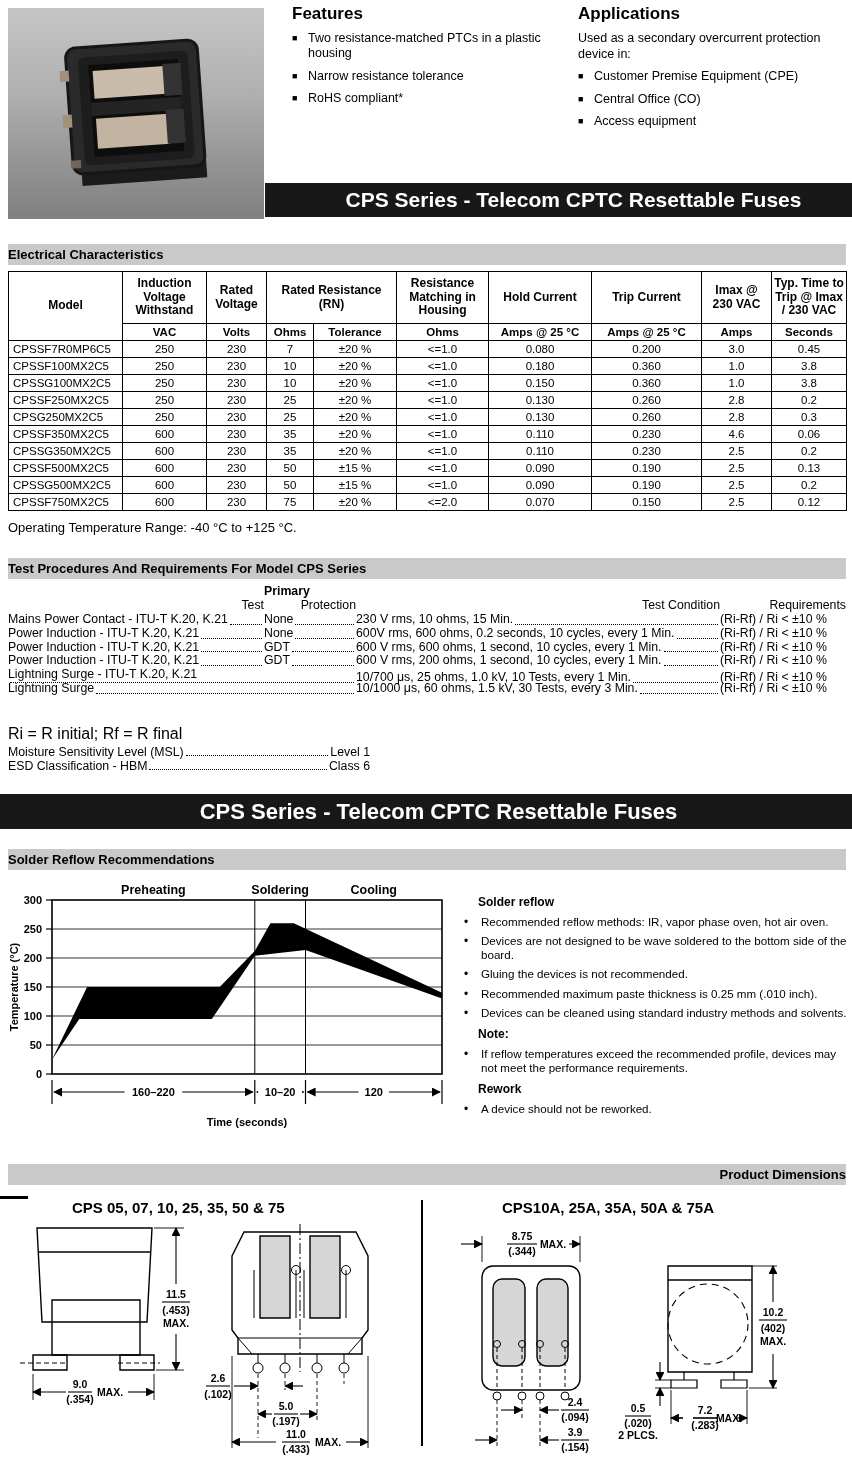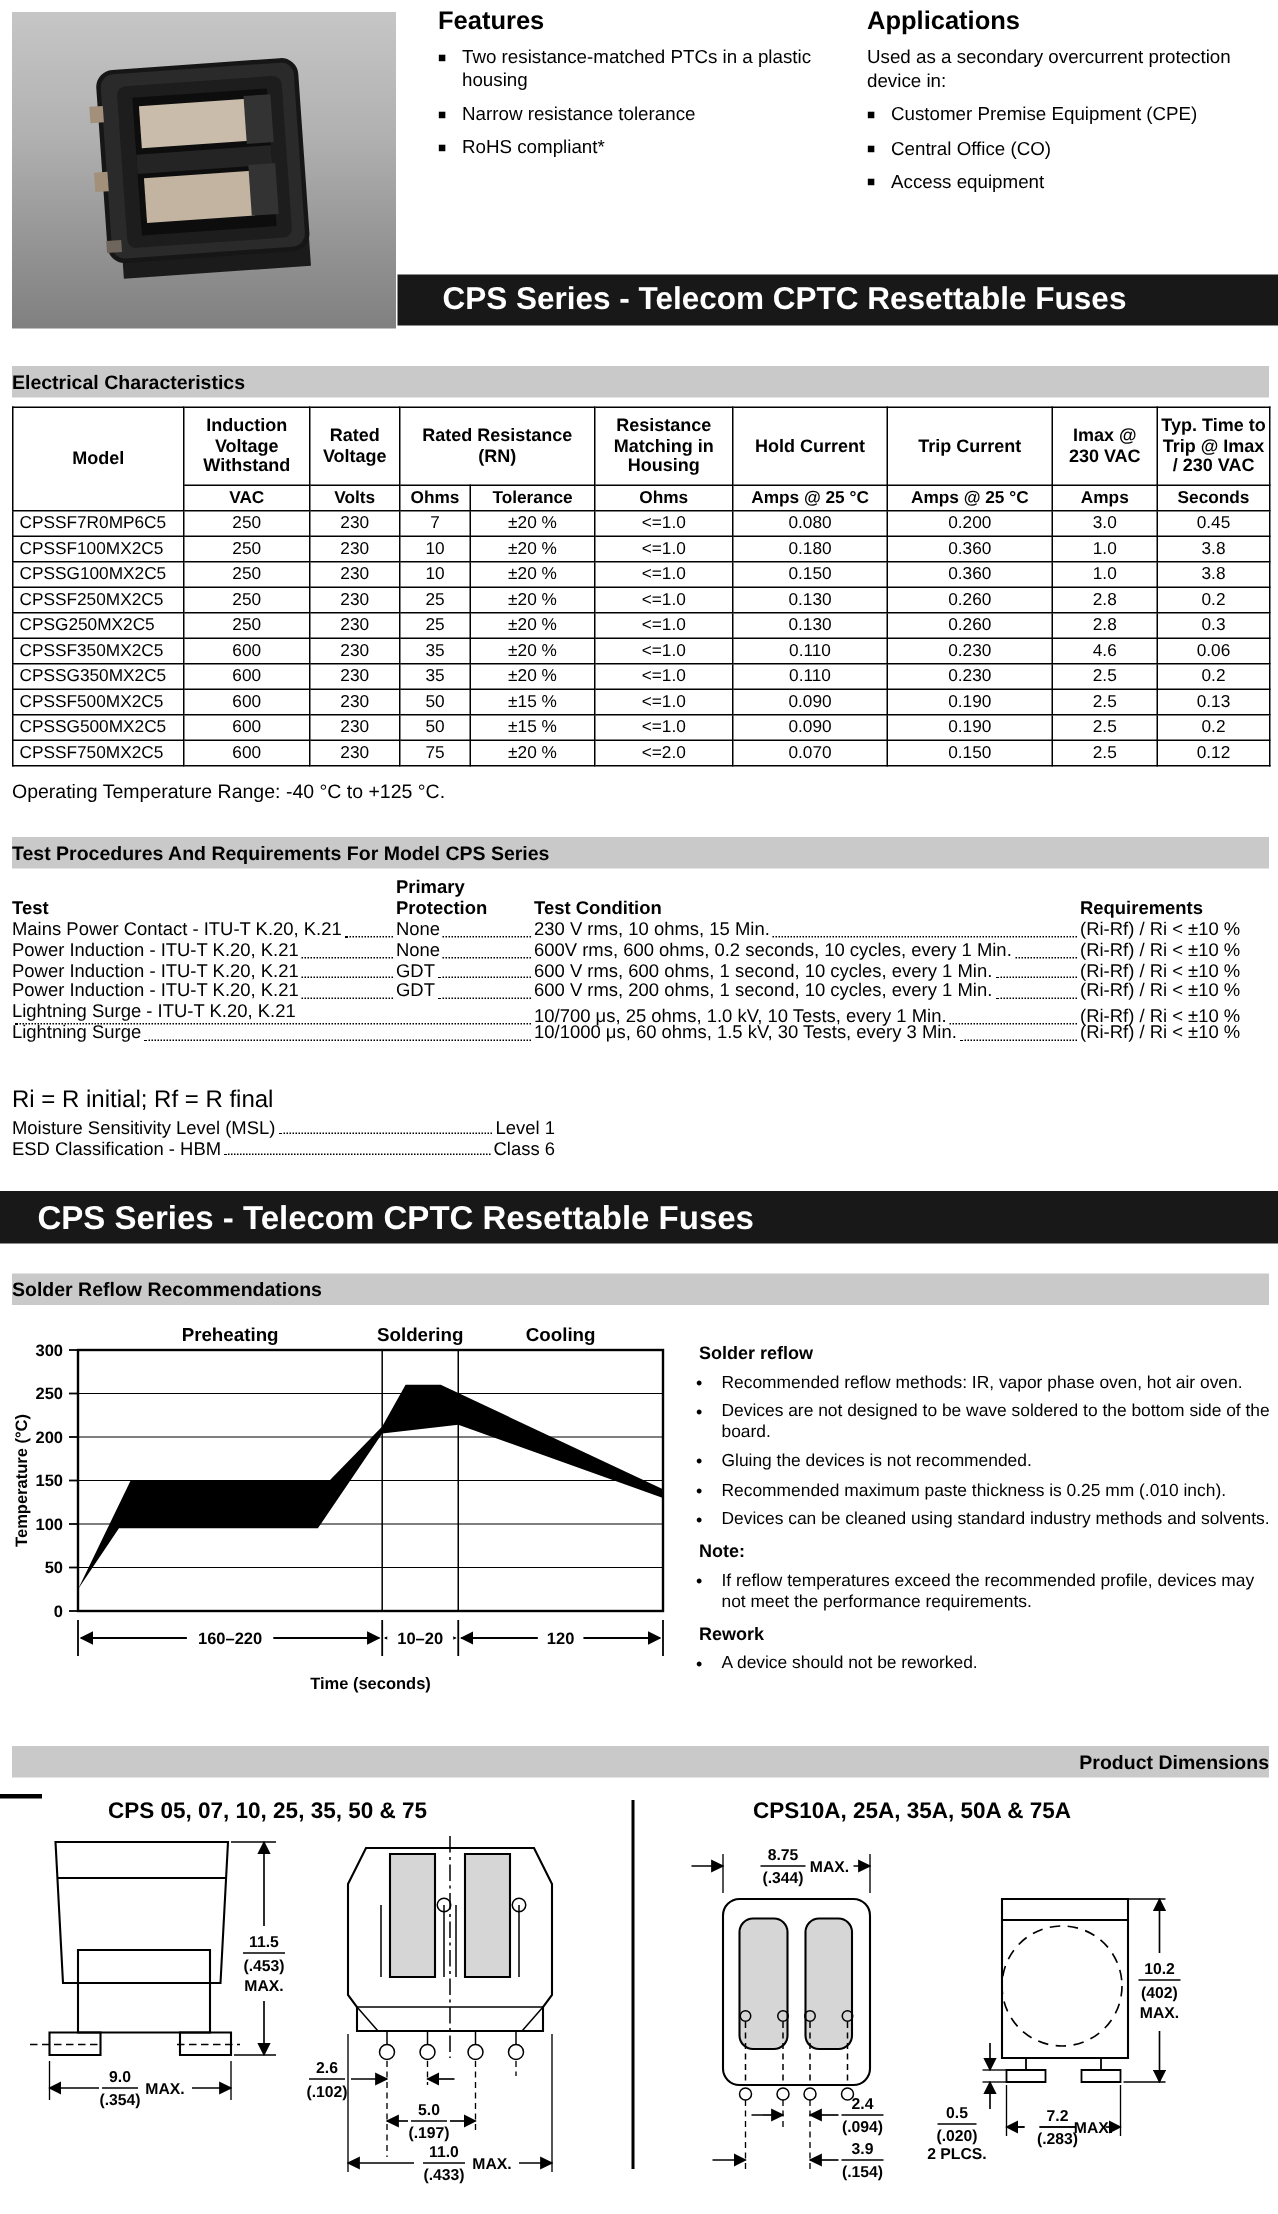--- a/index.html
+++ b/index.html
@@ -14,40 +14,40 @@
   .feat{left:292px;top:4px;width:280px;}
   .apps{left:578px;top:4px;width:268px;}
   .blk-title{font-size:17px;font-weight:bold;margin:0 0 7px 0;}
   .intro{font-size:12.5px;line-height:1.25;margin-bottom:7px;}
   .b-row{display:flex;font-size:12.5px;line-height:1.22;margin-bottom:7px;}
   .b-row .b-mark{flex:0 0 16px;font-size:9px;line-height:15px;}
   .b-row.dot .b-mark{flex:0 0 17px;font-size:12px;line-height:14px;padding-left:2px;}
   .b-row .b-text{flex:1;}
 
   
-  .banner{background:#181818;color:#fff;font-weight:bold;font-size:21px;height:34px;line-height:34px;white-space:nowrap;box-sizing:border-box;}
+  .banner{background:#181818;color:#fff;font-weight:bold;font-size:21px;height:34px;line-height:34px;white-space:nowrap;box-sizing:border-box;text-align:center;}
   .banner1{left:265px;top:183px;width:587px;padding-left:30px;}
   .banner2{left:0;top:794px;width:852px;height:35px;line-height:35px;padding-left:25px;font-size:22px;}
   .section-bar{left:8px;width:838px;height:21px;background:#c9c9c9;font-weight:bold;font-size:13px;line-height:21px;box-sizing:border-box;}
 
   
   table.elec{left:8px;top:271px;width:838px;position:absolute;border-collapse:collapse;table-layout:fixed;}
   table.elec th,table.elec td{border:1px solid #000;text-align:center;vertical-align:middle;padding:0 2px;box-sizing:border-box;}
   table.elec thead tr.main th{font-size:12px;font-weight:bold;height:52px;line-height:1.15;}
   table.elec thead tr.units th{font-size:11.5px;font-weight:bold;height:17px;}
   table.elec tbody td{font-size:11.5px;height:17px;}
   table.elec tbody td.model{text-align:left;padding-left:4px;}
 
   .op-note{left:8px;top:520px;font-size:13px;}
 
   
   .tests{left:8px;top:584px;width:838px;font-size:12.3px;}
   .t-primary{margin-left:256px;font-weight:bold;height:14px;line-height:14px;}
   .t-headrow,.t-row{display:grid;grid-template-columns:256px 92px 364px 126px;align-items:end;}
-  .t-headrow{font-weight:bold;height:15px;line-height:15px;}
+  .t-headrow{font-weight:normal;height:15px;line-height:15px;text-align:right;}
   .t-row{height:13.8px;line-height:13.8px;white-space:nowrap;}
   .t-cell{display:flex;min-width:0;}
   .t-cell span:first-child{flex:0 0 auto;}
   .leader{flex:1 1 auto;border-bottom:1.4px dotted #000;margin:0 2px 2px 2px;min-width:4px;}
   .t-req{white-space:nowrap;}
   .foot1{left:8px;top:725px;font-size:16px;}
   .kv{left:8px;font-size:12.3px;width:362px;display:flex;white-space:nowrap;}
   .kv .leader{margin-bottom:3px;}
   .msl{top:745px;}
   .esd{top:759px;}
@@ -55,21 +55,21 @@
   
   .chart-svg{left:6px;top:882px;}
   svg text{font-family:"Liberation Sans",sans-serif;fill:#000;}
   .ct-tick{font-size:11px;font-weight:bold;}
   .ct-zone{font-size:12.5px;font-weight:bold;}
   .ct-dur{font-size:11px;font-weight:bold;}
   .ct-axis{font-size:11px;font-weight:bold;}
 
   
   .reflow-notes{left:462px;top:895px;width:388px;font-size:11.6px;}
-  .rn-h{font-size:12px;font-weight:bold;margin:0 0 6px 4px;}
+  .rn-h{font-size:12px;font-weight:bold;margin:0 0 6px 16px;}
   .reflow-notes .b-row{font-size:11.6px;margin-bottom:5px;}
 
   
   .dim-title{font-size:15px;font-weight:bold;white-space:nowrap;margin-left:36px;}
   .crop-mark{left:0;top:1196px;width:28px;height:3px;background:#000;}
   .vdivider{left:421px;top:1200px;width:2px;height:246px;background:#000;}
   .dim-label{font-size:10.5px;font-weight:bold;}
   .dsvg line,.dsvg path,.dsvg rect,.dsvg circle{vector-effect:non-scaling-stroke;}
 </style>
 </head>

